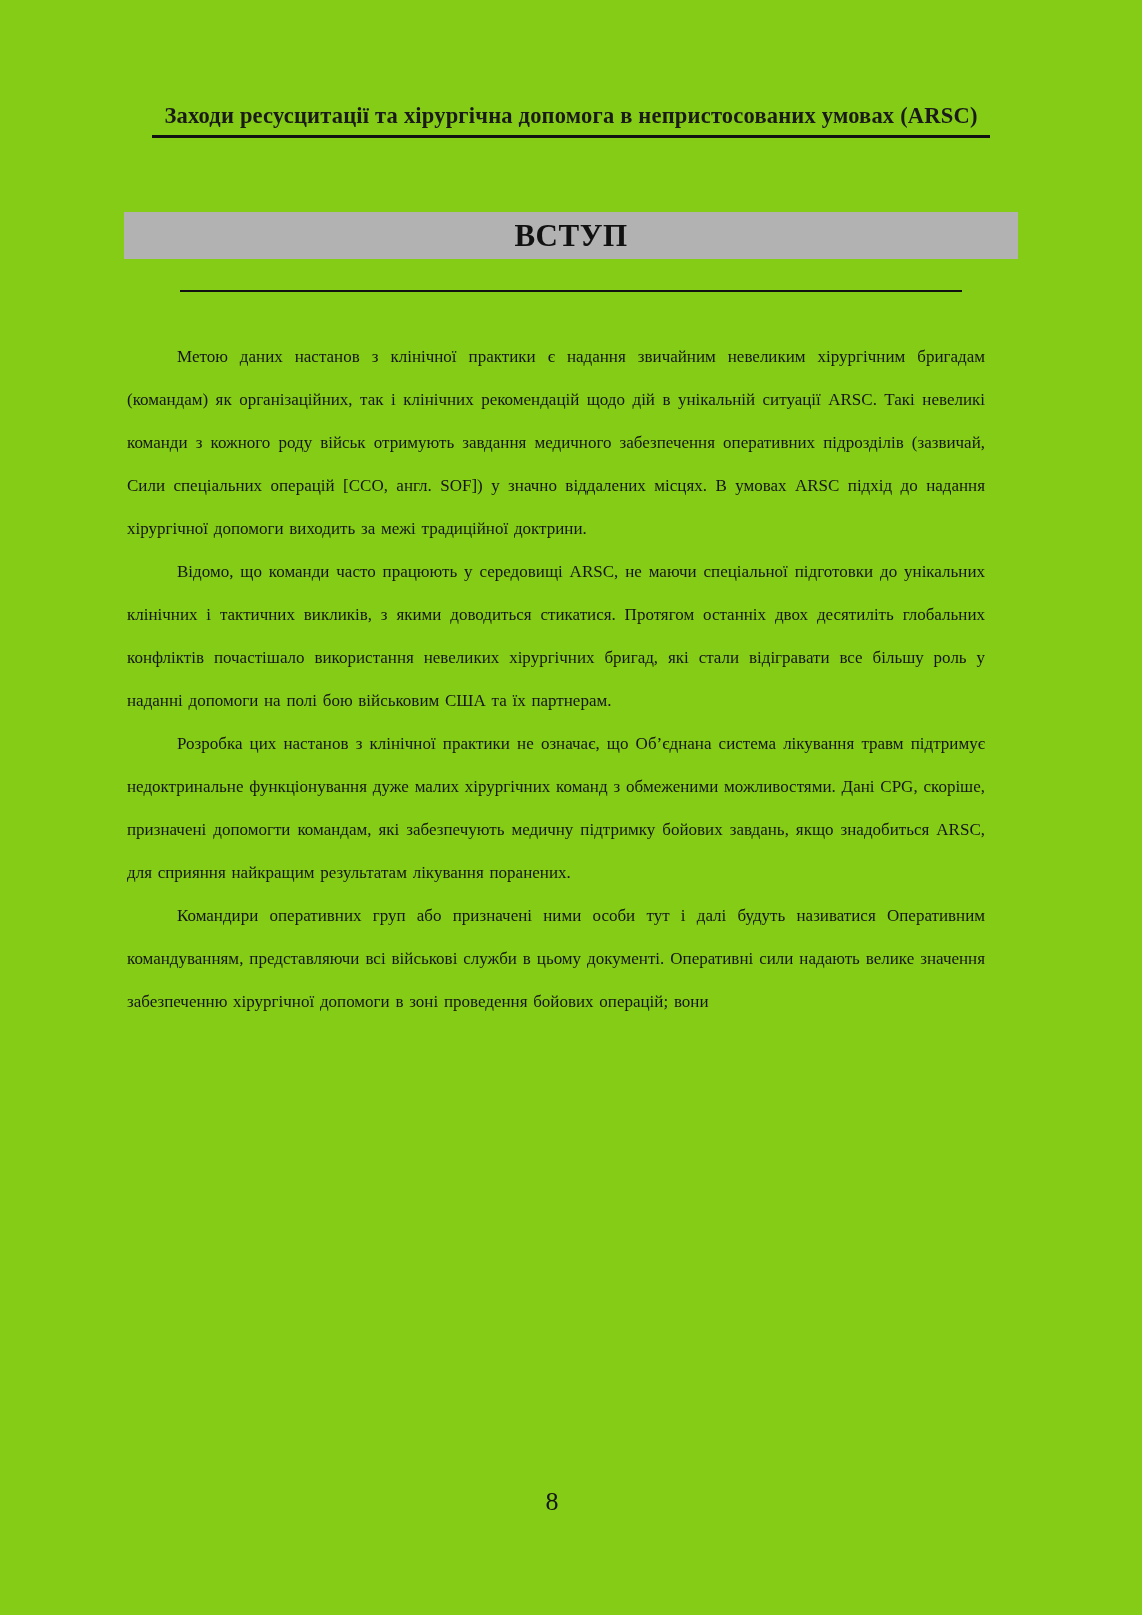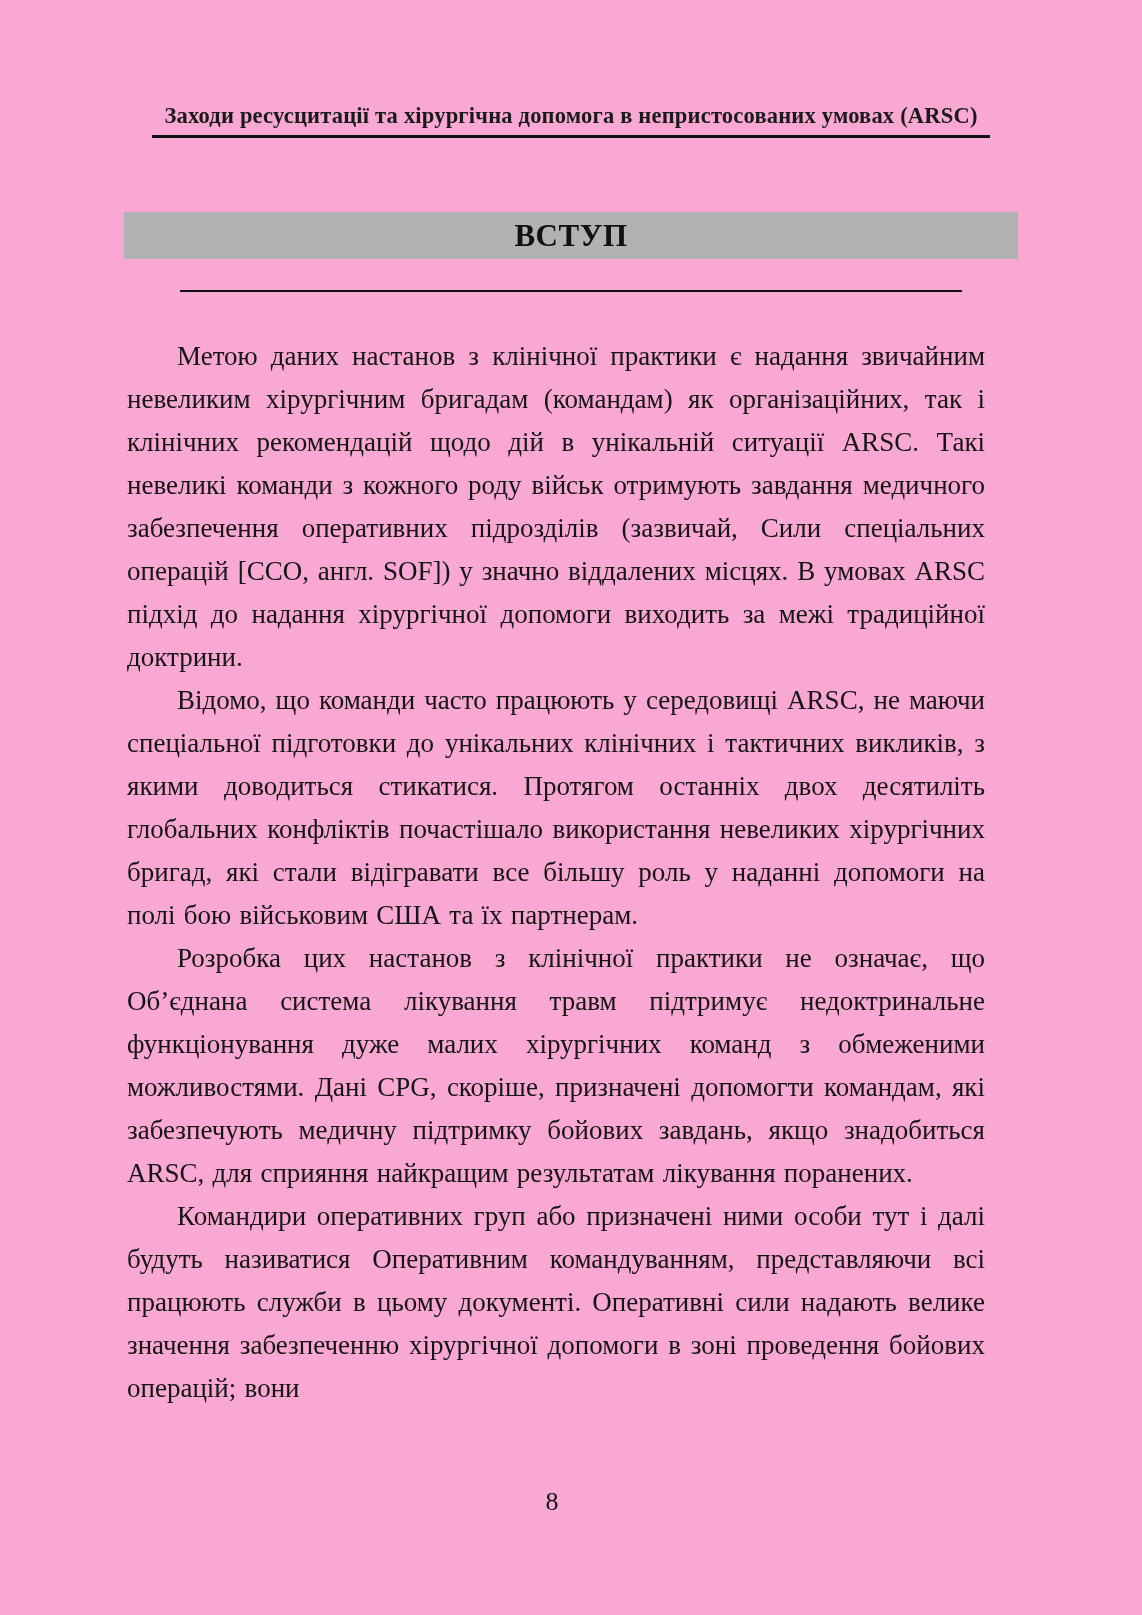--- a/index.html
+++ b/index.html
@@ -10,21 +10,21 @@
   body {
     width: 1142px;
     height: 1615px;
     font-family: "Liberation Serif", "DejaVu Serif", serif;
     color: #1a1a1a;
   }
   .page {
     position: relative;
     width: 1142px;
     height: 1615px;
-    background: #f9a8d4;
+    background: #84cc16;
     overflow: hidden;
   }
   
   .running-header {
     width: 838px;
     margin: 0 auto;
     padding-top: 102px;
     padding-bottom: 6px;
     text-align: center;
     font-size: 22.5px;
@@ -58,21 +58,21 @@
   }
   
   .content {
     width: 858px;
     margin: 43px 0 0 127px;
   }
   .content p {
     margin: 0;
     text-align: justify;
     text-indent: 50px;
-    font-size: 27px;
+    font-size: 17px;
     line-height: 43px;
     word-spacing: 1.5px;
     color: #151515;
   }
   
   .page-number {
     position: absolute;
     bottom: 98px;
     left: 0;
     width: 1104px; 
@@ -91,18 +91,18 @@
   <div class="title-banner">
     <span class="title-text">ВСТУП</span>
   </div>
 
   <div class="title-rule"></div>
 
   <div class="content">
     <p>Метою даних настанов з клінічної практики є надання звичайним невеликим хірургічним бригадам (командам) як організаційних, так і клінічних рекомендацій щодо дій в унікальній ситуації ARSC. Такі невеликі команди з кожного роду військ отримують завдання медичного забезпечення оперативних підрозділів (зазвичай, Сили спеціальних операцій [ССО, англ. SOF]) у значно віддалених місцях. В умовах ARSC підхід до надання хірургічної допомоги виходить за межі традиційної доктрини.</p>
     <p>Відомо, що команди часто працюють у середовищі ARSC, не маючи спеціальної підготовки до унікальних клінічних і тактичних викликів, з якими доводиться стикатися. Протягом останніх двох десятиліть глобальних конфліктів почастішало використання невеликих хірургічних бригад, які стали відігравати все більшу роль у наданні допомоги на полі бою військовим США та їх партнерам.</p>
     <p>Розробка цих настанов з клінічної практики не означає, що Об’єднана система лікування травм підтримує недоктринальне функціонування дуже малих хірургічних команд з обмеженими можливостями. Дані CPG, скоріше, призначені допомогти командам, які забезпечують медичну підтримку бойових завдань, якщо знадобиться ARSC, для сприяння найкращим результатам лікування поранених.</p>
-    <p>Командири оперативних груп або призначені ними особи тут і далі будуть називатися Оперативним командуванням, представляючи всі працюють служби в цьому документі. Оперативні сили надають велике значення забезпеченню хірургічної допомоги в зоні проведення бойових операцій; вони</p>
+    <p>Командири оперативних груп або призначені ними особи тут і далі будуть називатися Оперативним командуванням, представляючи всі військові служби в цьому документі. Оперативні сили надають велике значення забезпеченню хірургічної допомоги в зоні проведення бойових операцій; вони</p>
   </div>
 
   <div class="page-number">8</div>
 
 </div>
 
 </body></html>

